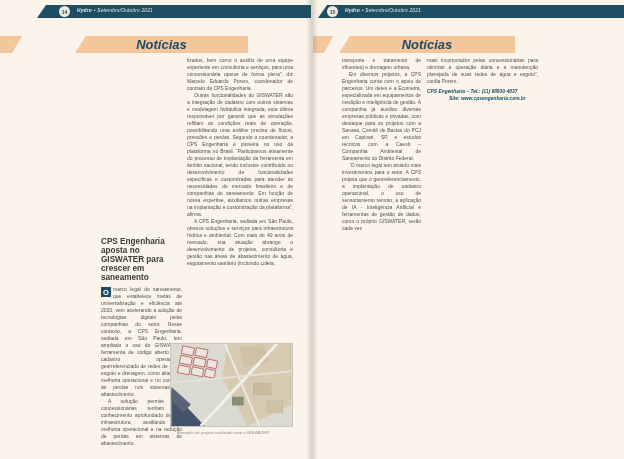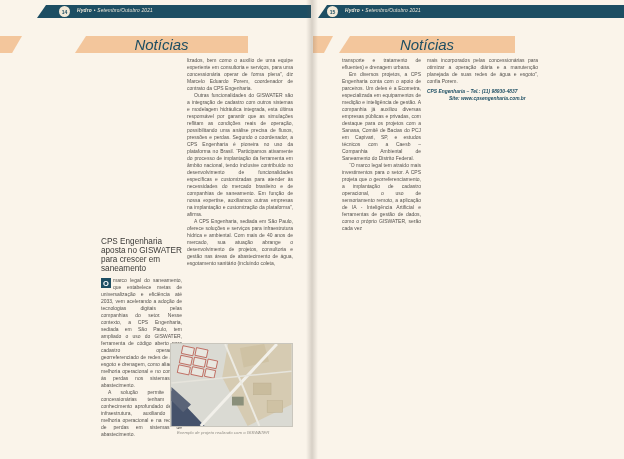--- a/index.html
+++ b/index.html
@@ -32,28 +32,28 @@
   
   .banner-frag{position:absolute;top:36px;height:17px;background:#f3c69c;
                clip-path:polygon(0 0,100% 0,55% 100%,0 100%);}
   .page-left .banner-frag{left:0;width:22px;}
   .page-right .banner-frag{left:0;width:20px;}
   .banner{position:absolute;top:36px;height:17px;background:#f3c69c;
           clip-path:polygon(11px 0,100% 0,100% 100%,0 100%);
           display:flex;align-items:center;justify-content:center;}
   .page-left .banner{left:75px;width:173px;}
   .page-right .banner{left:26px;width:176px;}
-  .banner-label{font-size:15px;font-weight:normal;font-style:italic;color:#1d4e63;}
+  .banner-label{font-size:13px;font-weight:bold;font-style:italic;color:#1d4e63;}
 
   
   .col{position:absolute;font-size:5px;line-height:7px;color:#55524e;
        text-align:justify;overflow:hidden;}
   .col p{margin:0;}
   .col p.ind{text-indent:7px;}
-  .article-title{font-size:8.2px;line-height:9px;font-weight:normal;color:#3b3a38;
+  .article-title{font-size:8.2px;line-height:9px;font-weight:bold;color:#3b3a38;
                  margin:0 0 4px 0;text-align:left;}
   .dropcap{float:left;width:10px;height:10px;margin:1px 2px 0 0;background:#1d4e63;
            color:#fff;font-size:7.5px;font-weight:bold;display:flex;
            align-items:center;justify-content:center;}
 
   .lp-col1{left:101px;top:237px;width:81px;height:208px;}
   .lp-col2{left:187px;top:57px;width:106px;height:278px;}
   .rp-col1{left:29px;top:57px;width:79px;height:182px;}
   .rp-col2{left:114px;top:57px;width:111px;height:120px;}
 

